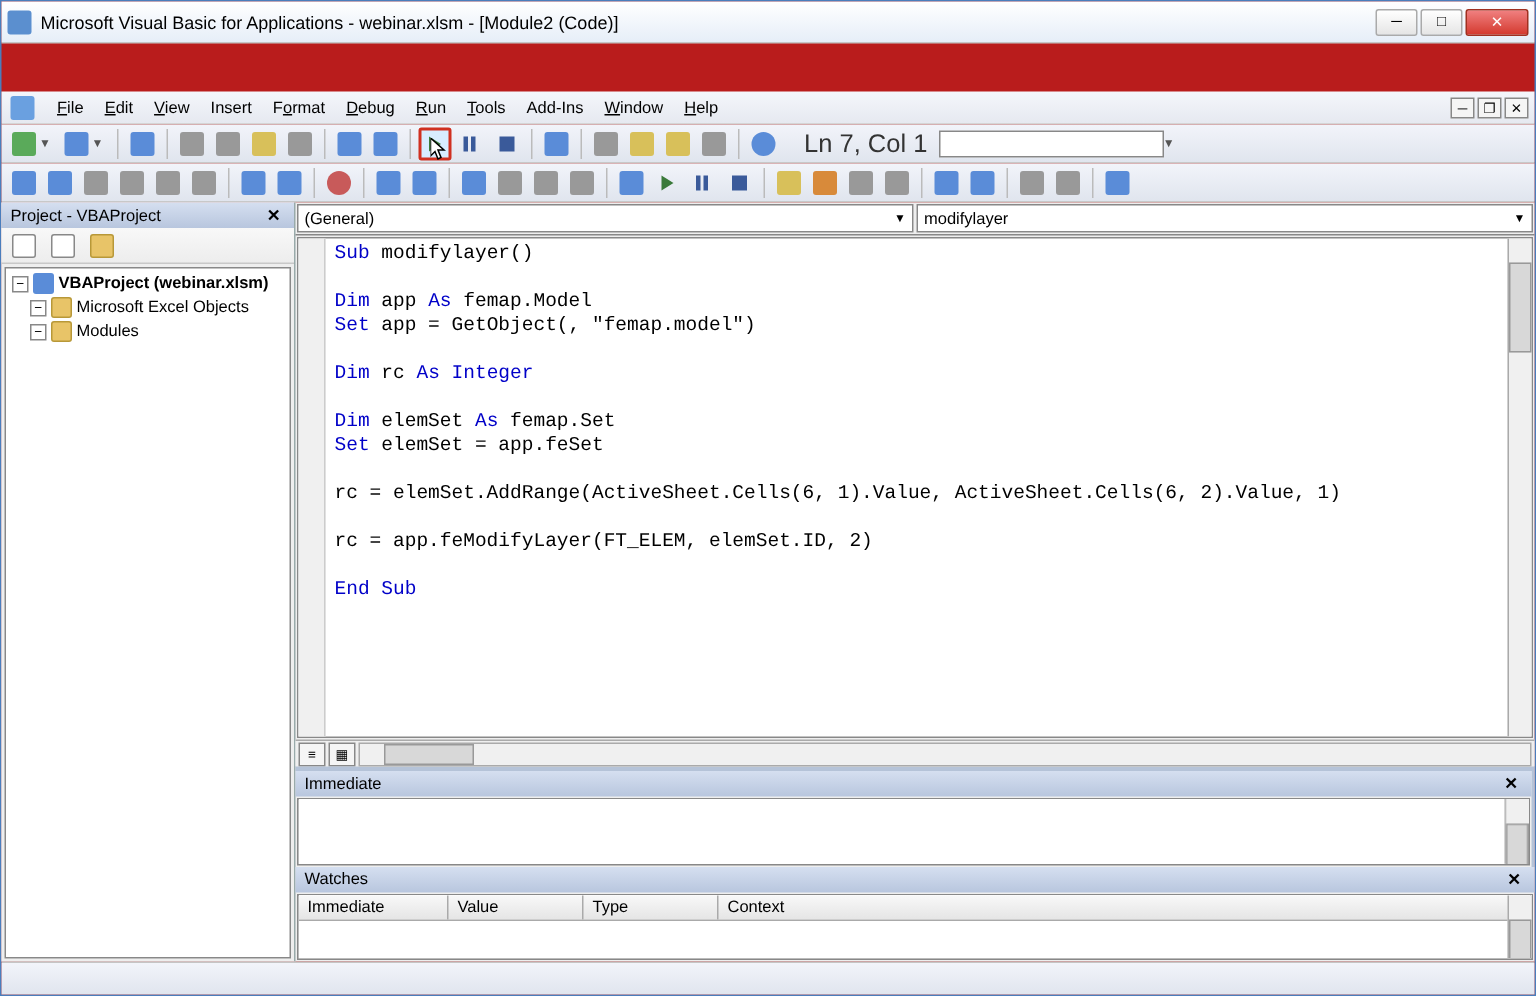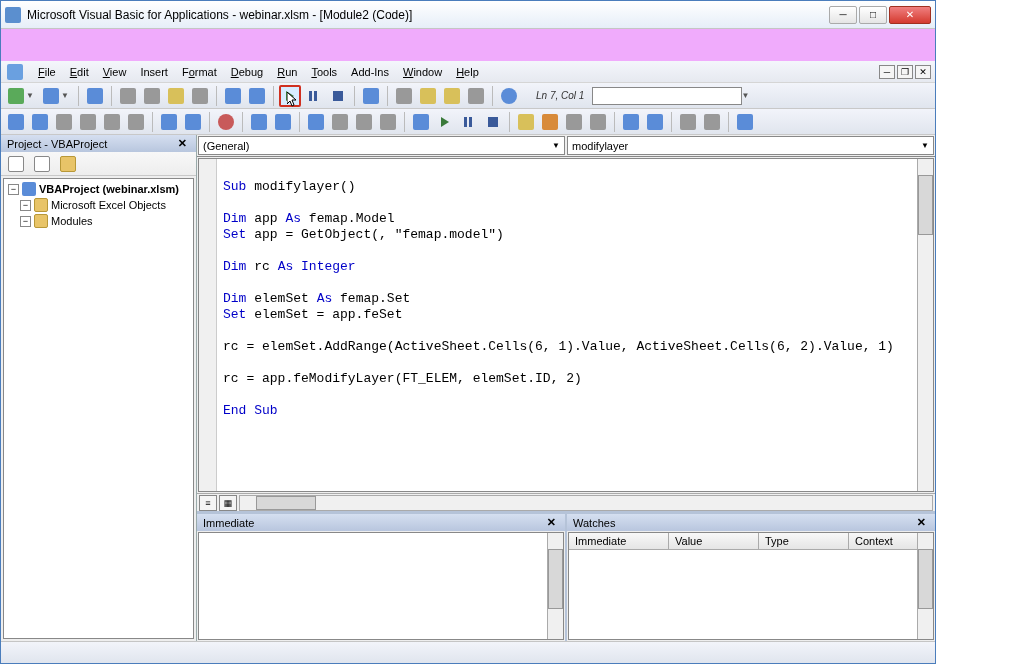--- a/index.html
+++ b/index.html
@@ -1,18 +1,18 @@
 <!DOCTYPE html>
 <html><head>
 <meta charset="utf-8">
 <style>
 * { box-sizing: border-box; margin: 0; padding: 0; }
 body { font-family: "Segoe UI", Tahoma, sans-serif; font-size: 11px; background: #fff; overflow: hidden; }
 
-.window { width: 936px; height: 664px; border: 1px solid #4a7dbc; background: #f0abfc; position: relative; display: flex; flex-direction: column; }
+.window { width: 1024px; height: 664px; border: 1px solid #4a7dbc; background: #b91c1c; position: relative; display: flex; flex-direction: column; }
 
 .titlebar { height: 28px; background: linear-gradient(#fff, #e6eef8); display: flex; align-items: center; padding: 0 4px; border-bottom: 1px solid #c5c5c5; }
 .titlebar .appicon { width: 16px; height: 16px; background: #5b8fcf; margin-right: 6px; display: inline-block; border-radius: 2px; }
 .titlebar .title { flex: 1; font-size: 12px; }
 .winbtns { display: flex; }
 .winbtn { width: 28px; height: 18px; border: 1px solid #aaa; background: linear-gradient(#fff,#e5e5e5); margin-left: 2px; display: flex; align-items: center; justify-content: center; border-radius: 2px; cursor: pointer; font-size: 10px; }
 .winbtn.close { background: linear-gradient(#f08080,#d43a2f); border-color: #a03020; color: #fff; width: 42px; }
 
 .menubar { height: 22px; background: linear-gradient(#f4f6fb,#e6e9f0); display: flex; align-items: center; padding: 0 6px; position: relative; border-bottom: 1px solid #d5d5d5; margin-top: 32px; }
 .menubar .micon { width: 16px; height: 16px; background: #6aa0e0; margin-right: 8px; border-radius: 2px; }
@@ -21,21 +21,21 @@
 .mdi-btns { position: absolute; right: 4px; display: flex; gap: 2px; }
 .mdi-btn { width: 16px; height: 14px; border: 1px solid #888; background: #f5f5f5; display: flex; align-items: center; justify-content: center; font-size: 9px; cursor: pointer; }
 
 .toolbar { height: 26px; background: linear-gradient(#f2f4fa,#e0e5ee); border-bottom: 1px solid #c8c8c8; display: flex; align-items: center; padding: 0 4px; gap: 2px; }
 .tbtn { width: 22px; height: 22px; display: inline-flex; align-items: center; justify-content: center; border: 1px solid transparent; cursor: pointer; border-radius: 2px; }
 .tbtn.hl { border: 2px solid #d03020; background: #d8ecff; }
 .tbtn.hl .cursor { position: absolute; margin-left: 6px; margin-top: 8px; }
 .tsep { width: 1px; height: 20px; background: #bbb; margin: 0 3px; }
 .icon { width: 16px; height: 16px; display: inline-block; }
 .tdrop { width: 12px; font-size: 8px; color: #555; margin-left: -3px; cursor: pointer; }
-.cursorpos { margin-left: 8px; font-size: 10px; color: #333; padding: 0 6px; font-style: italic; }
+.cursorpos { margin-left: 8px; font-size: 17px; color: #333; padding: 0 6px; }
 .tbox { height: 18px; background: #fff; border: 1px solid #888; min-width: 150px; }
 
 .mainarea { flex: 1; display: flex; min-height: 0; background: #eee; }
 
 .projpanel { width: 196px; display: flex; flex-direction: column; border-right: 1px solid #9aa; background: #eee; }
 .panel-title { background: linear-gradient(#d5dff0,#b8c6de); padding: 2px 6px; font-size: 11px; display: flex; align-items: center; justify-content: space-between; }
 .panel-title .x { cursor: pointer; font-weight: bold; padding: 0 3px; }
 .proj-toolbar { height: 24px; background: linear-gradient(#f8f8f8,#ededed); border-bottom: 1px solid #c8c8c8; display: flex; align-items: center; padding: 0 4px; gap: 4px; }
 .proj-tree { flex: 1; background: #fff; border: 1px solid #888; margin: 2px; overflow: auto; font-size: 11px; padding: 2px; }
 .tree-item { display: flex; align-items: center; padding: 1px 2px; white-space: nowrap; cursor: pointer; }
@@ -46,30 +46,30 @@
 .ind3 { padding-left: 42px; }
 
 .rightarea { flex: 1; display: flex; flex-direction: column; min-width: 0; }
 
 .code-dd { height: 22px; display: flex; border-bottom: 1px solid #888; justify-content: flex-end; }
 .dd { flex: 1; background: #fff; border: 1px solid #888; margin: 1px; display: flex; align-items: center; padding: 0 4px; justify-content: space-between; cursor: pointer; }
 .dd .arr { font-size: 8px; }
 
 .code-area { flex: 1; display: flex; background: #fff; border: 1px solid #888; margin: 1px; min-height: 0; position: relative; }
 .gutter { width: 18px; background: #f0f0f0; border-right: 1px solid #ccc; }
-.code { flex: 1; font-family: Consolas, "Courier New", monospace; font-size: 13px; padding: 20px 6px; white-space: pre; overflow: auto; line-height: 16px; color: #000; }
+.code { flex: 1; font-family: Consolas, "Courier New", monospace; font-size: 13px; padding: 2px 6px; white-space: pre; overflow: auto; line-height: 16px; color: #000; }
 .kw { color: #0000c8; }
 .code-bottom { height: 18px; background: #efefef; border-top: 1px solid #aaa; display: flex; align-items: center; }
 .code-bottom .viewbtn { width: 18px; height: 16px; border: 1px solid #888; background: #f5f5f5; margin-left: 2px; display: flex; align-items: center; justify-content: center; font-size: 9px; cursor: pointer; }
 .code-bottom .hscroll { flex: 1; height: 16px; background: #f0f0f0; border: 1px solid #aaa; margin: 0 2px; position: relative; }
 .code-bottom .thumb { position: absolute; left: 16px; width: 60px; top: 0; bottom: 0; background: #d8d8d8; border: 1px solid #999; }
 .vscroll { width: 16px; background: #f0f0f0; border-left: 1px solid #aaa; position: relative; }
 .vscroll .thumb { position: absolute; top: 16px; height: 60px; left: 0; right: 0; background: #d8d8d8; border: 1px solid #999; }
 
-.bottompanels { height: 130px; display: flex; border-top: 3px solid #b5c3d8; }
+.bottompanels { height: 130px; display: flex; border-top: 3px solid #b5c3d8; flex-direction: column; }
 .immediate { flex: 1; display: flex; flex-direction: column; border-right: 2px solid #b5c3d8; }
 .watches { flex: 1; display: flex; flex-direction: column; }
 .pane-body { flex: 1; background: #fff; border: 1px solid #888; margin: 1px; overflow: auto; position: relative; }
 .watch-header { display: flex; background: linear-gradient(#f8f8f8,#e5e5e5); border-bottom: 1px solid #aaa; font-size: 11px; }
 .watch-header .col { padding: 2px 6px; border-right: 1px solid #aaa; }
 
 .statusbar { height: 22px; background: linear-gradient(#f2f4fa,#e0e5ee); border-top: 1px solid #c5c5c5; }
 
 
 .ic-blue { background: #5a8cd8; }

